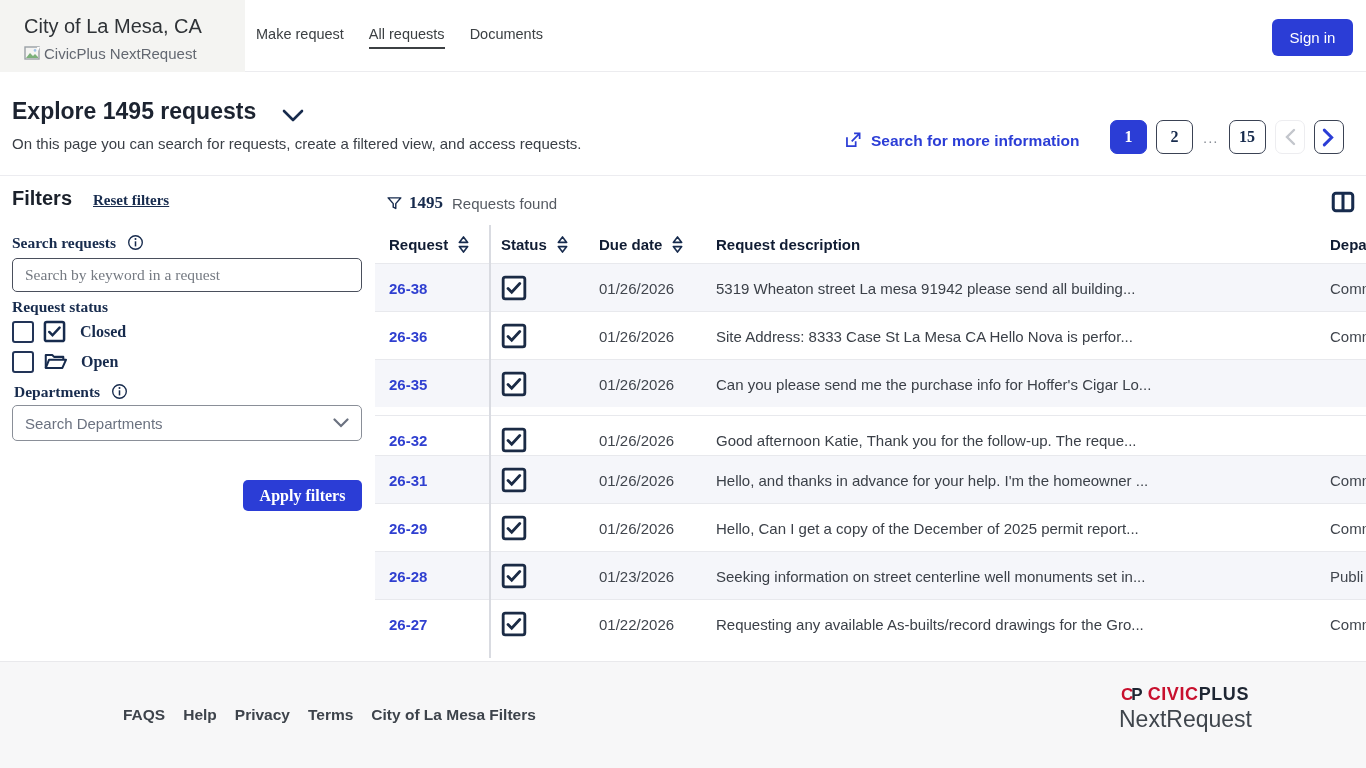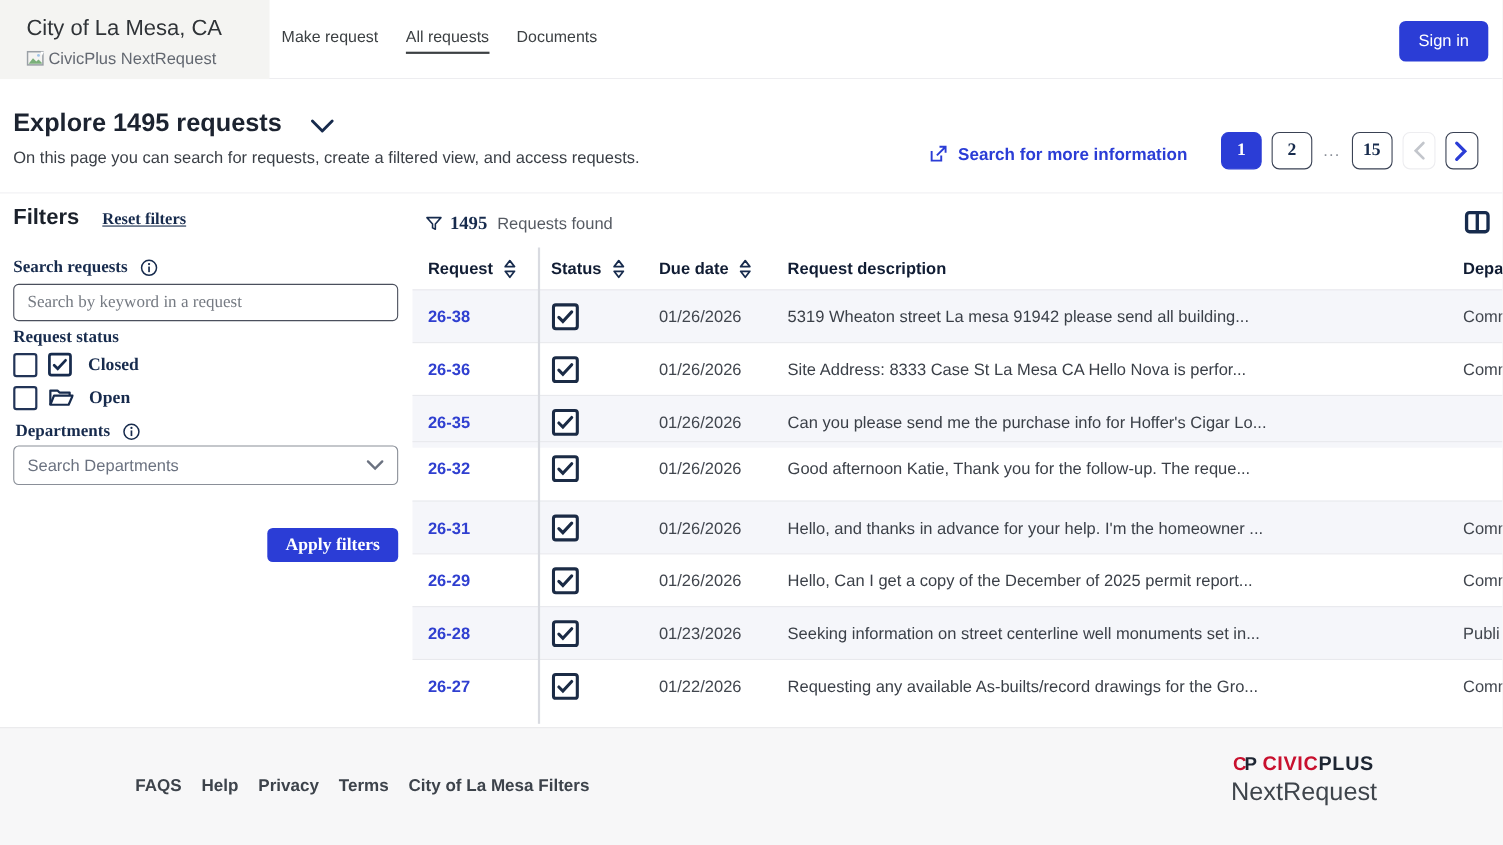--- a/index.html
+++ b/index.html
@@ -44,21 +44,21 @@
   .pager-arrow.next{border:1px solid #3a4254}
 
   
   .main{position:absolute;top:176px;left:0;width:100%;height:485px;background:#fff}
 
   
   .filters-title{position:absolute;left:12px;top:11px;font-size:20px;font-weight:700;color:#1b212b}
   .reset-link{position:absolute;left:93px;top:16px;font-family:"Liberation Serif",serif;font-weight:700;
               font-size:15px;color:var(--navy);text-decoration:underline;cursor:pointer}
   .f-label{position:absolute;font-family:"Liberation Serif",serif;font-weight:700;font-size:15.5px;color:var(--navy);
-           display:flex;align-items:flex-end;gap:11px}
+           display:flex;align-items:flex-start;gap:11px}
   .search-input{position:absolute;left:12px;top:82px;width:350px;height:34px;border:1px solid #4a4f5c;border-radius:5px;
                 padding:0 12px;font-family:"Liberation Serif",serif;font-size:15.5px;color:#333;background:#fff}
   .search-input::placeholder{color:#757a82}
   .status-row{position:absolute;left:12px;display:flex;align-items:center;gap:9px}
   .cb{width:22px;height:22px;border:2px solid #223457;border-radius:3px;background:#fff;cursor:pointer}
   .status-label{font-family:"Liberation Serif",serif;font-weight:700;font-size:16px;color:var(--navy);margin-left:5px}
   .dept-select{position:absolute;left:12px;top:229px;width:350px;height:36px;border:1px solid #8a8f98;border-radius:5px;
                background:#fff;display:flex;align-items:center;justify-content:space-between;padding:0 12px;cursor:pointer}
   .dept-select .sel-text{font-size:15px;color:#6b7280}
   .apply-btn{position:absolute;left:243px;top:304px;width:119px;height:31px;border:none;border-radius:5px;
@@ -287,21 +287,21 @@
         <svg width="26" height="26" viewBox="0 0 24 24">
           <rect x="2" y="2" width="20" height="20" rx="2" fill="#fff" stroke="#1b2b45" stroke-width="2.6"></rect>
           <path d="M6.5 12.5l3.4 3.4 7.4-8" stroke="#1b2b45" stroke-width="2.6" fill="none" stroke-linecap="round"></path>
           </svg>
       </span>
       <span class="cell due">01/26/2026</span>
       <span class="cell desc">Can you please send me the purchase info for Hoffer's Cigar Lo...</span>
       <span class="cell dept"></span>
     </div>
 
-    <div class="t-row" style="top:225px">
+    <div class="t-row" style="top:239px">
       <a class="cell id">26-32</a>
       <span class="cell status">
         <svg width="26" height="26" viewBox="0 0 24 24">
           <rect x="2" y="2" width="20" height="20" rx="2" fill="#fff" stroke="#1b2b45" stroke-width="2.6"></rect>
           <path d="M6.5 12.5l3.4 3.4 7.4-8" stroke="#1b2b45" stroke-width="2.6" fill="none" stroke-linecap="round"></path>
           </svg>
       </span>
       <span class="cell due">01/26/2026</span>
       <span class="cell desc">Good afternoon Katie, Thank you for the follow-up. The reque...</span>
       <span class="cell dept"></span>

